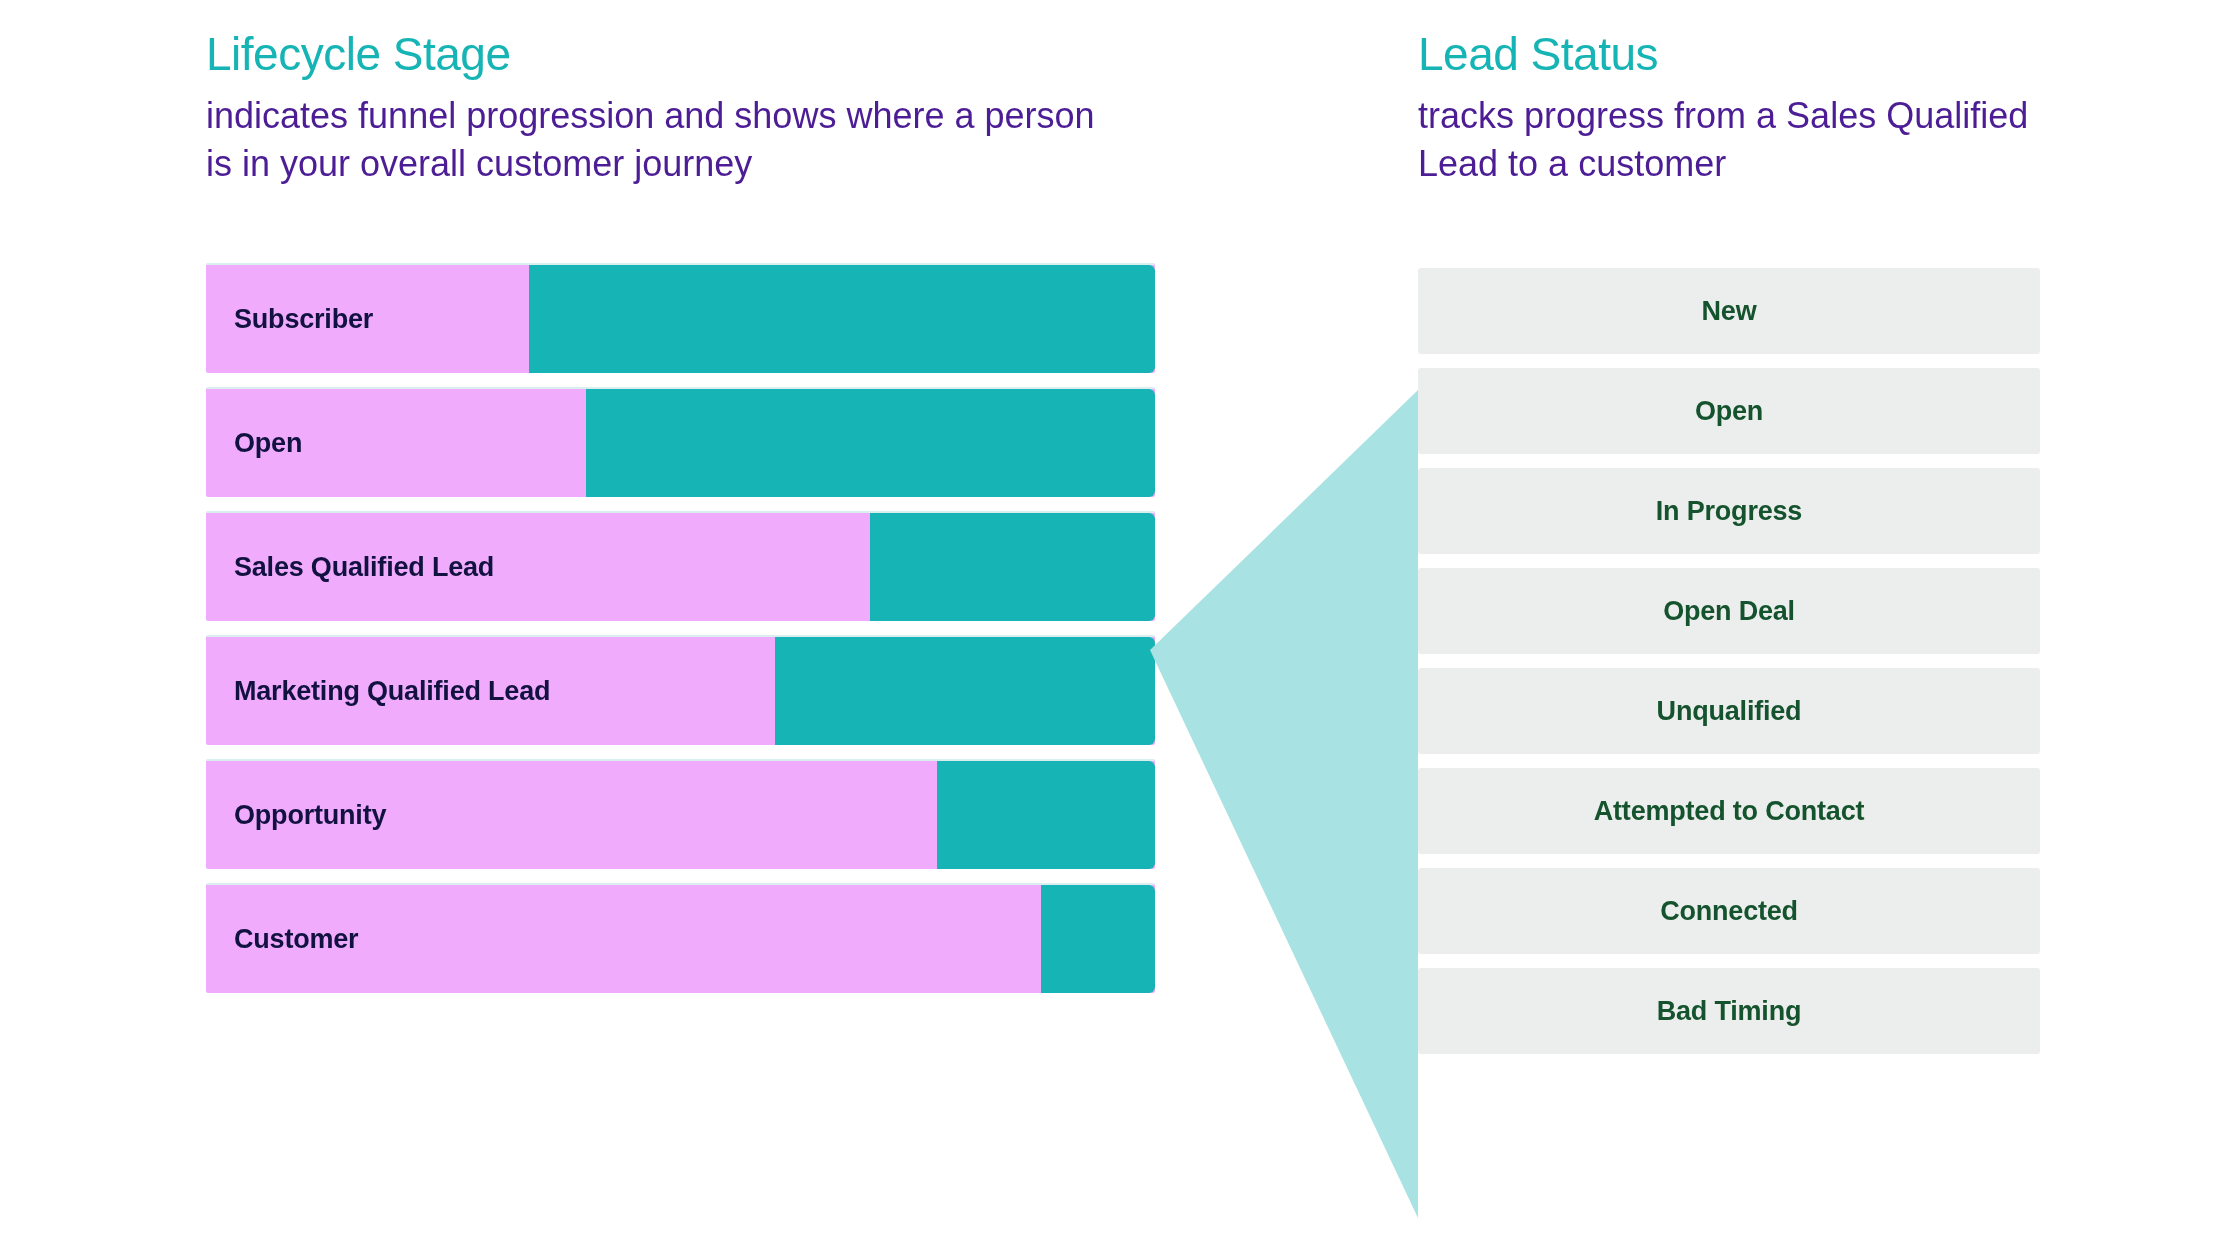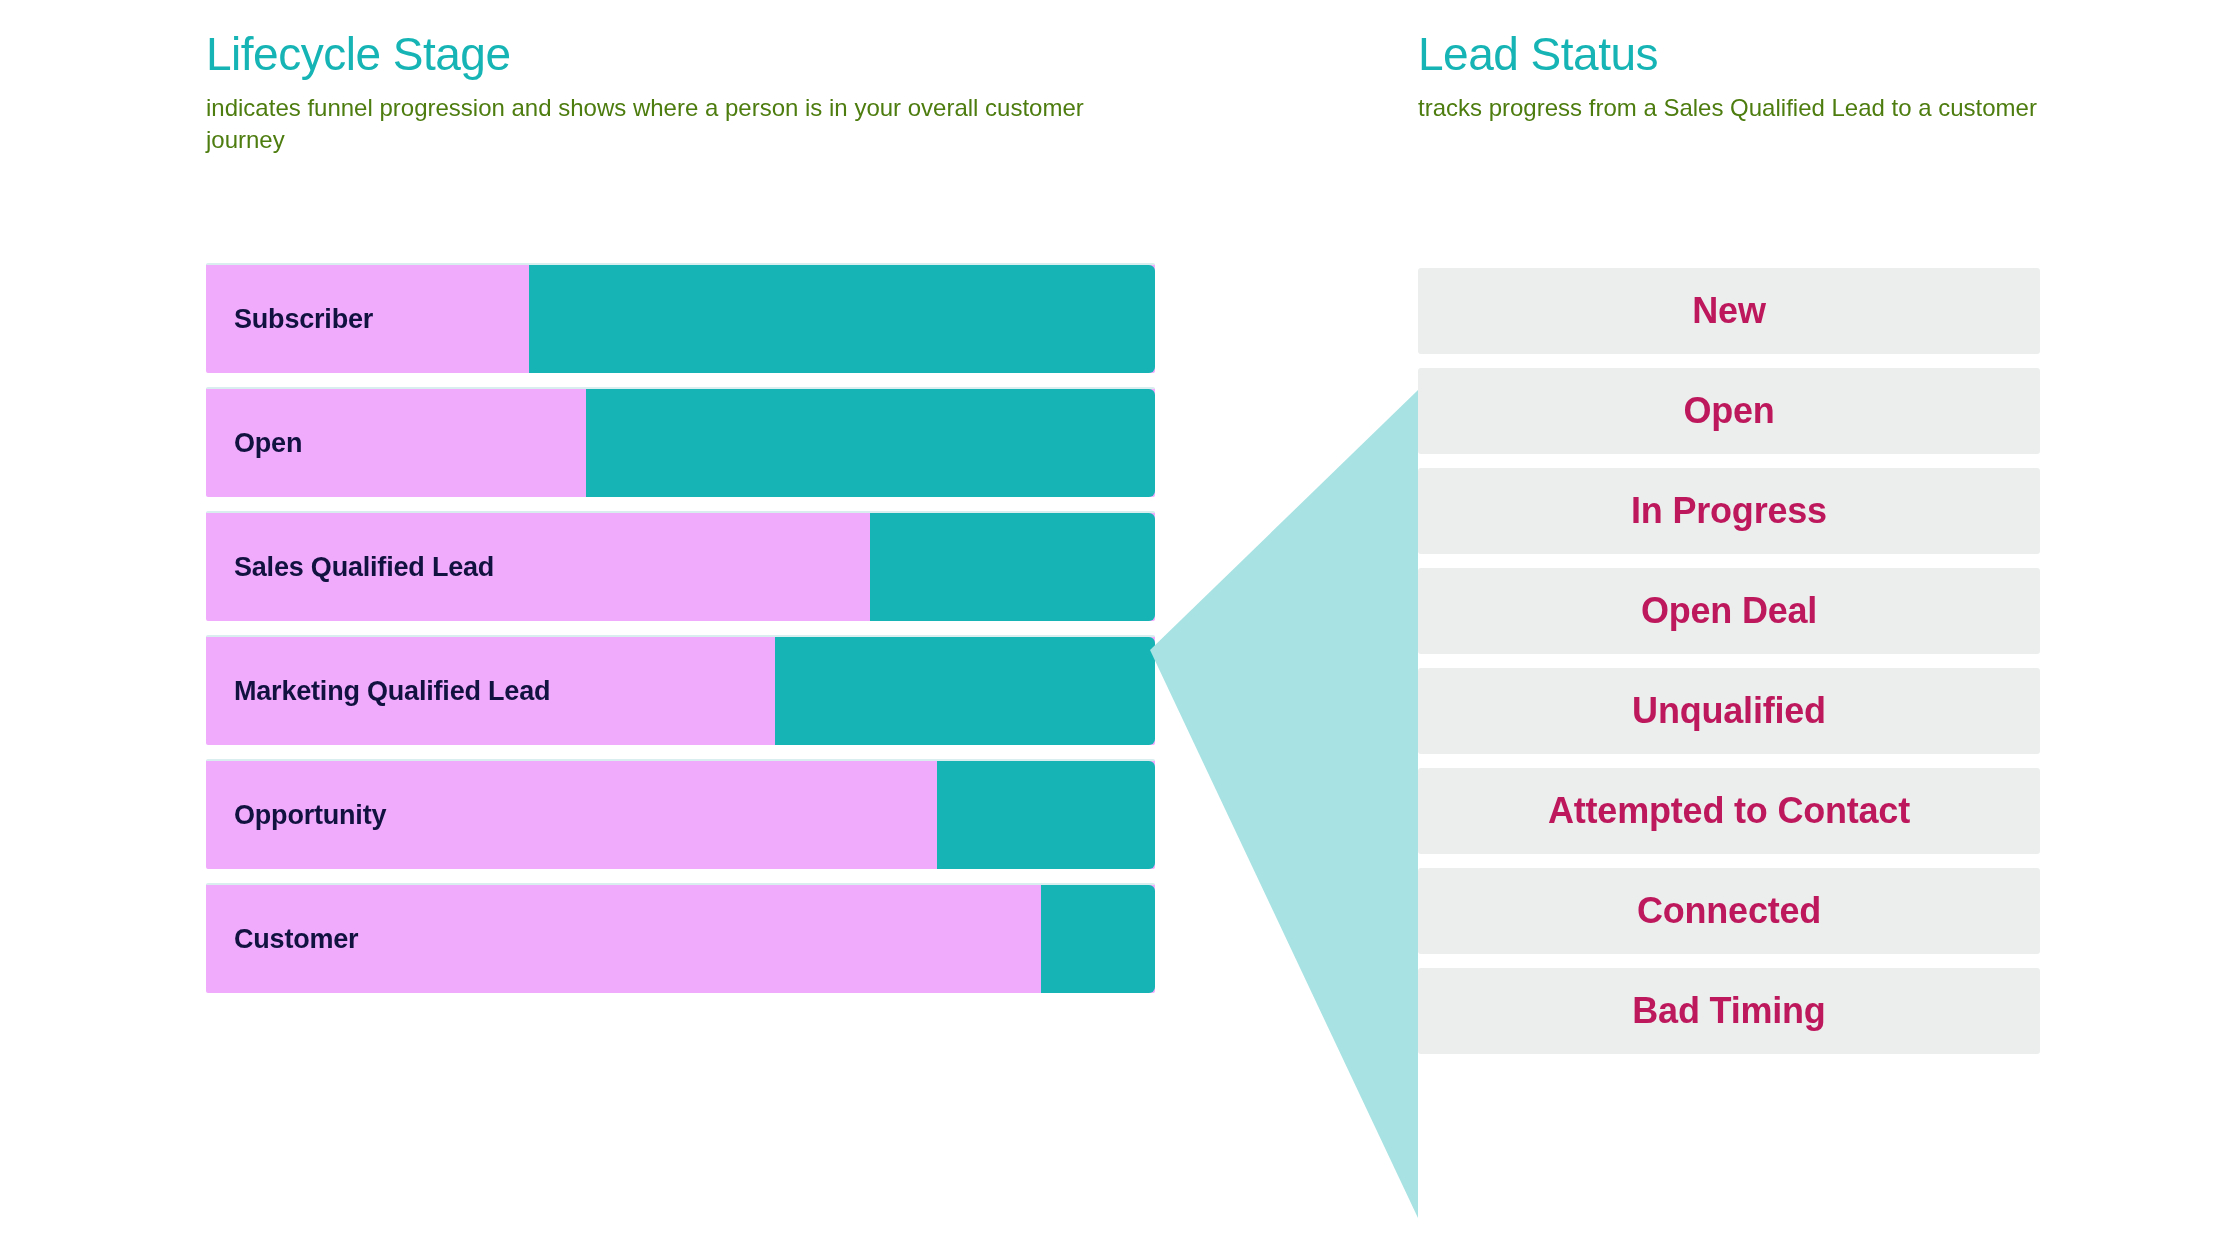--- a/index.html
+++ b/index.html
@@ -30,23 +30,23 @@
   .col-title {
     font-size: 46px;
     font-weight: 400;
     letter-spacing: -0.5px;
     color: #16B4B4;
     line-height: 1.05;
     margin: 0;
     white-space: nowrap;
   }
   .col-sub {
-    font-size: 24px;
+    font-size: 36px;
     font-weight: 400;
-    color: #4d7c0f;
+    color: #4c1d95;
     line-height: 1.33;
     margin: 0;
     padding-top: 14px;
   }
 
   #left-head  { left: 206px;  top: 30px; width: 920px; }
   #right-head { left: 1418px; top: 30px; width: 640px; }
 
   
   #lifecycle-list {
@@ -109,23 +109,23 @@
     margin-bottom: 14px;
     background: #ECEDED;
     border-radius: 3px;
     display: flex;
     align-items: center;
     justify-content: center;
     box-sizing: border-box;
   }
   .status-row:last-child { margin-bottom: 8px; }
   .status-label {
-    font-size: 36px;
+    font-size: 27px;
     font-weight: 700;
-    color: #be185d;
+    color: #14532d;
     letter-spacing: -0.2px;
     white-space: nowrap;
   }
 </style>
 </head>
 <body>
 
 <div id="canvas">
 
   <div class="col-head" id="left-head">

